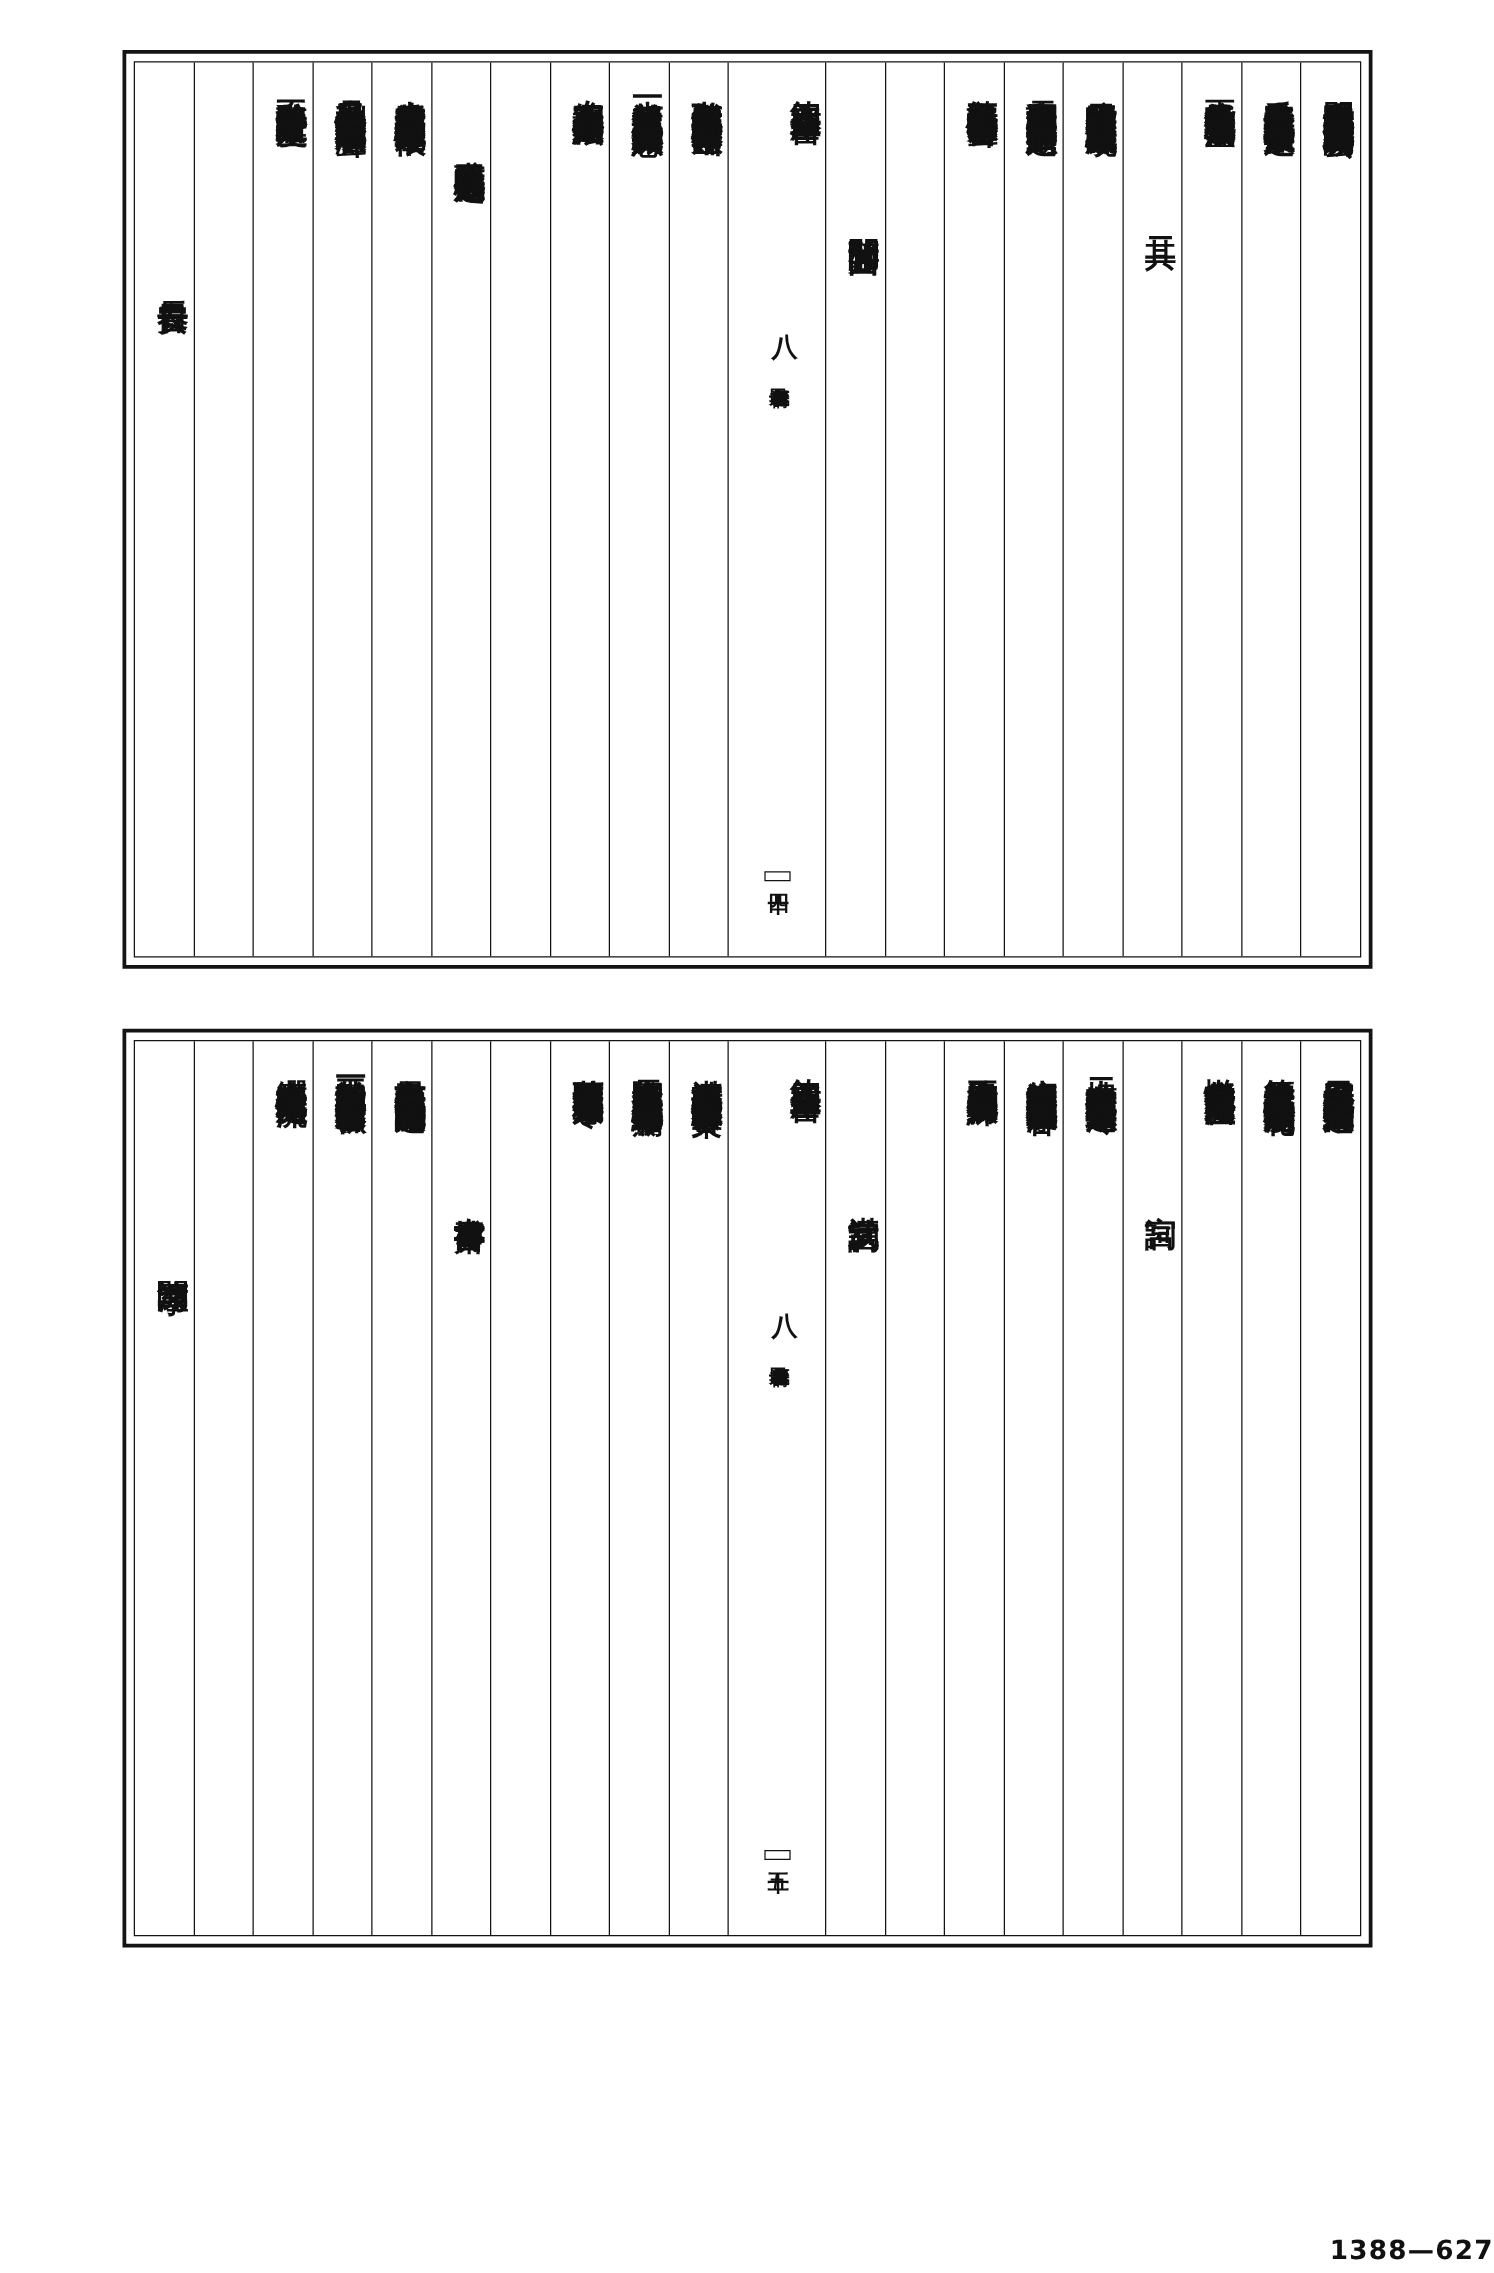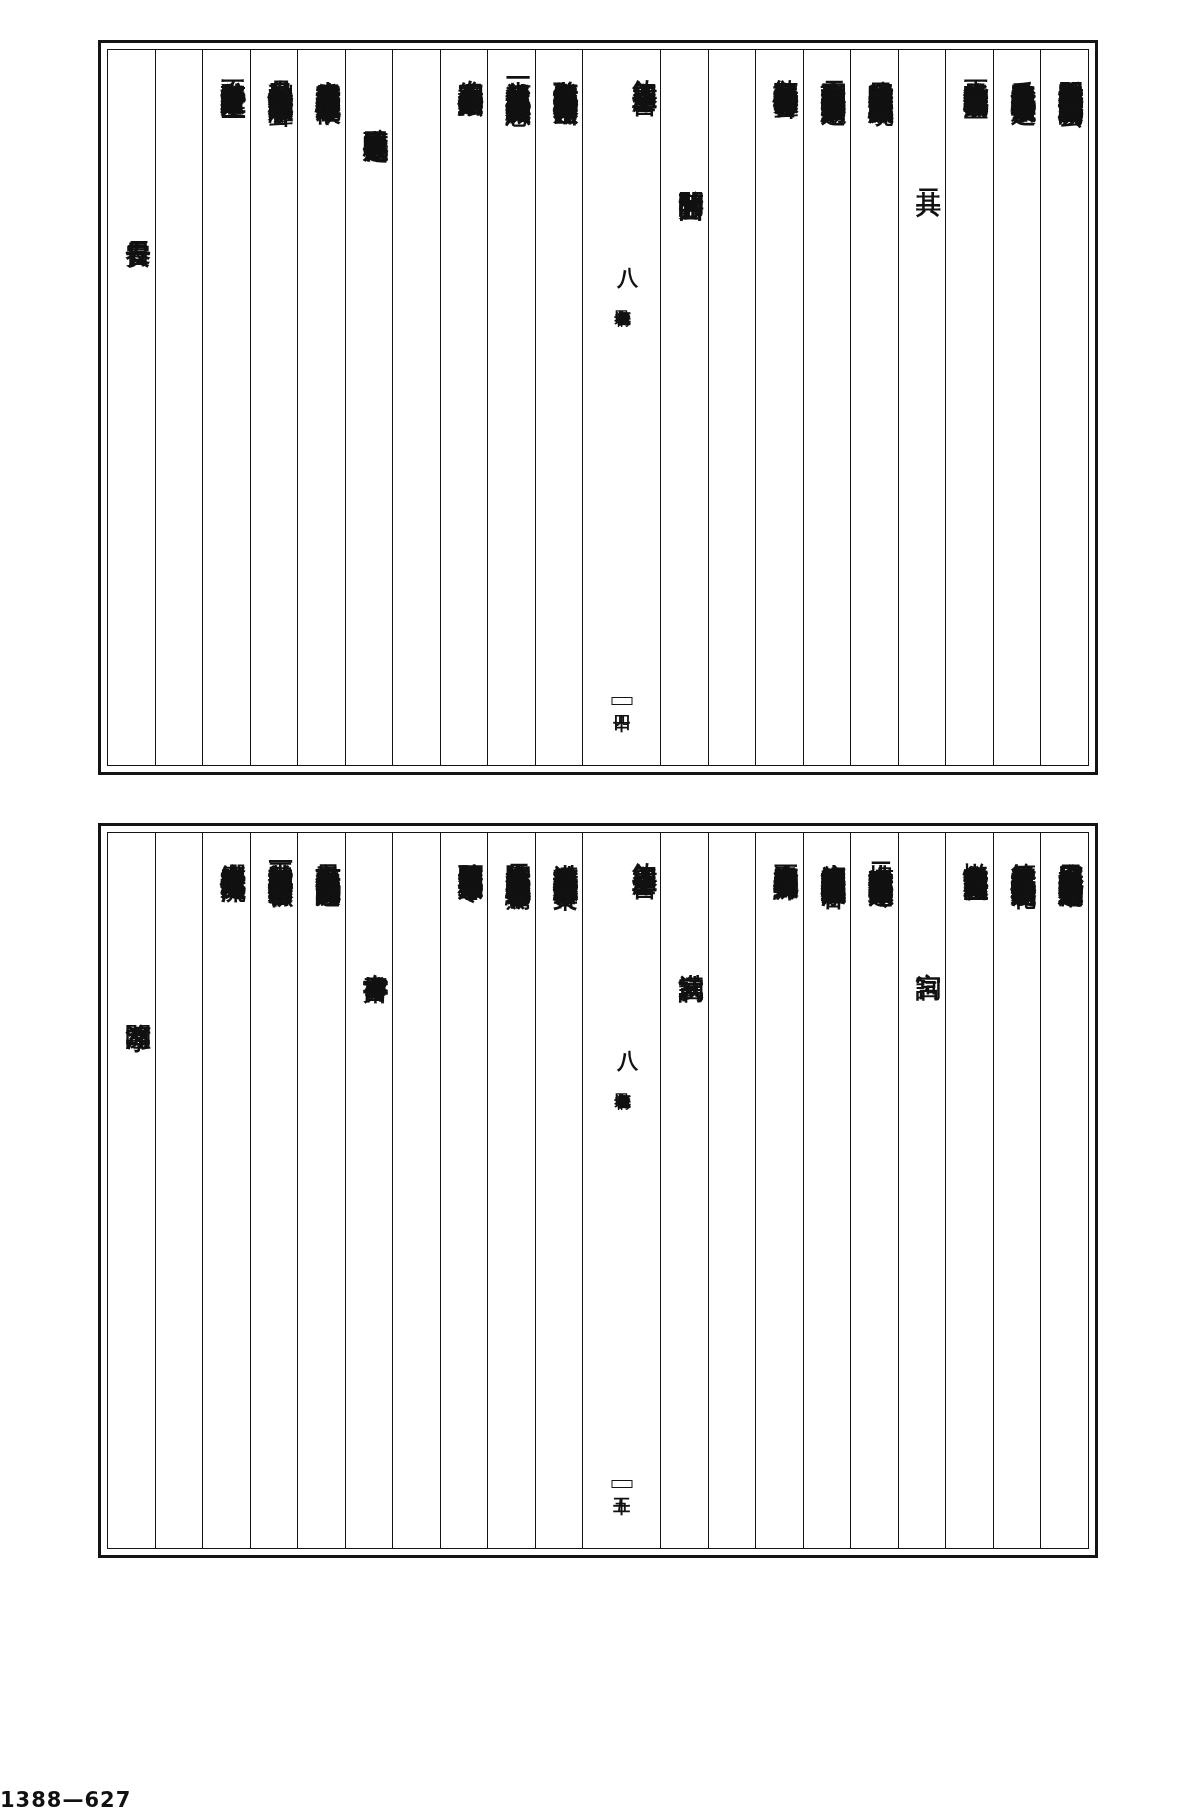--- a/index.html
+++ b/index.html
@@ -145,21 +145,21 @@
     border: 1px solid #141414;
     padding: 3px 1px;
     line-height: 1;
   }
 
   .footer {
     position: absolute;
     left: 0;
     bottom: 6px;
     width: 100%;
-    text-align: left;
+    text-align: right;
     font-size: 21px;
     letter-spacing: 1px;
     font-family: "DejaVu Sans", "Liberation Sans", sans-serif;
     font-weight: 700;
   }
 </style>
 </head>
 <body>
 
 <div class="page">

